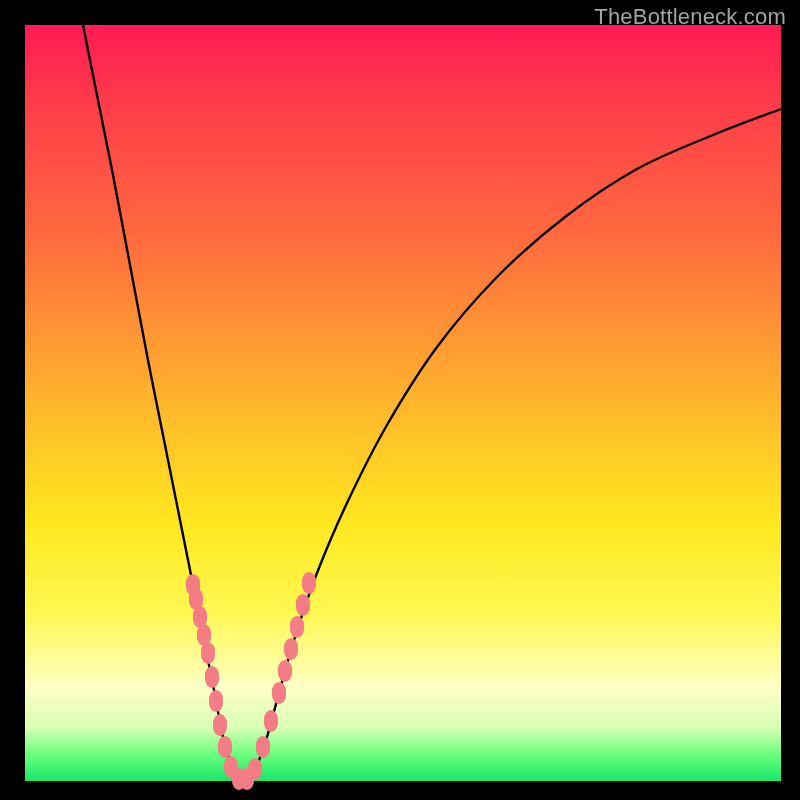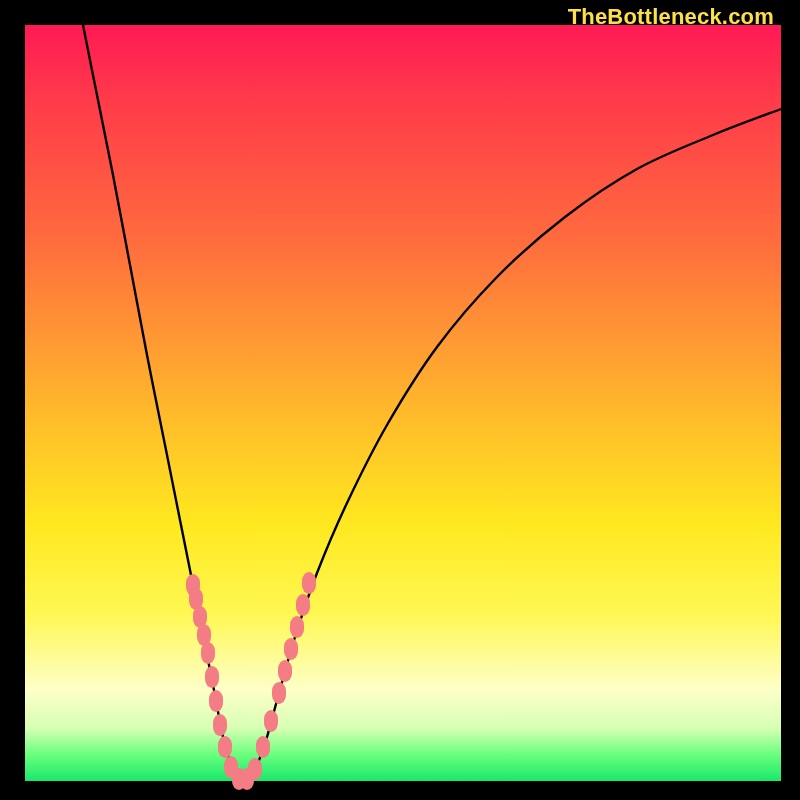--- a/index.html
+++ b/index.html
@@ -35,24 +35,24 @@
       #fff854 78%,
       #fdffc8 88%,
       #d7ffb4 93%,
       #6bff7e 96.5%,
       #18e86a 100%
     );
   }
   .watermark {
     position: absolute;
     top: 4px;
-    right: 26px;
-    color: #fde047;
+    right: 14px;
+    color: #a3a3a3;
     font-size: 22px;
-    font-weight: 700;
+    font-weight: 400;
     letter-spacing: 0.2px;
     user-select: none;
   }
   svg.curves {
     position: absolute;
     left: 0;
     top: 0;
     width: 756px;
     height: 756px;
     overflow: visible;

